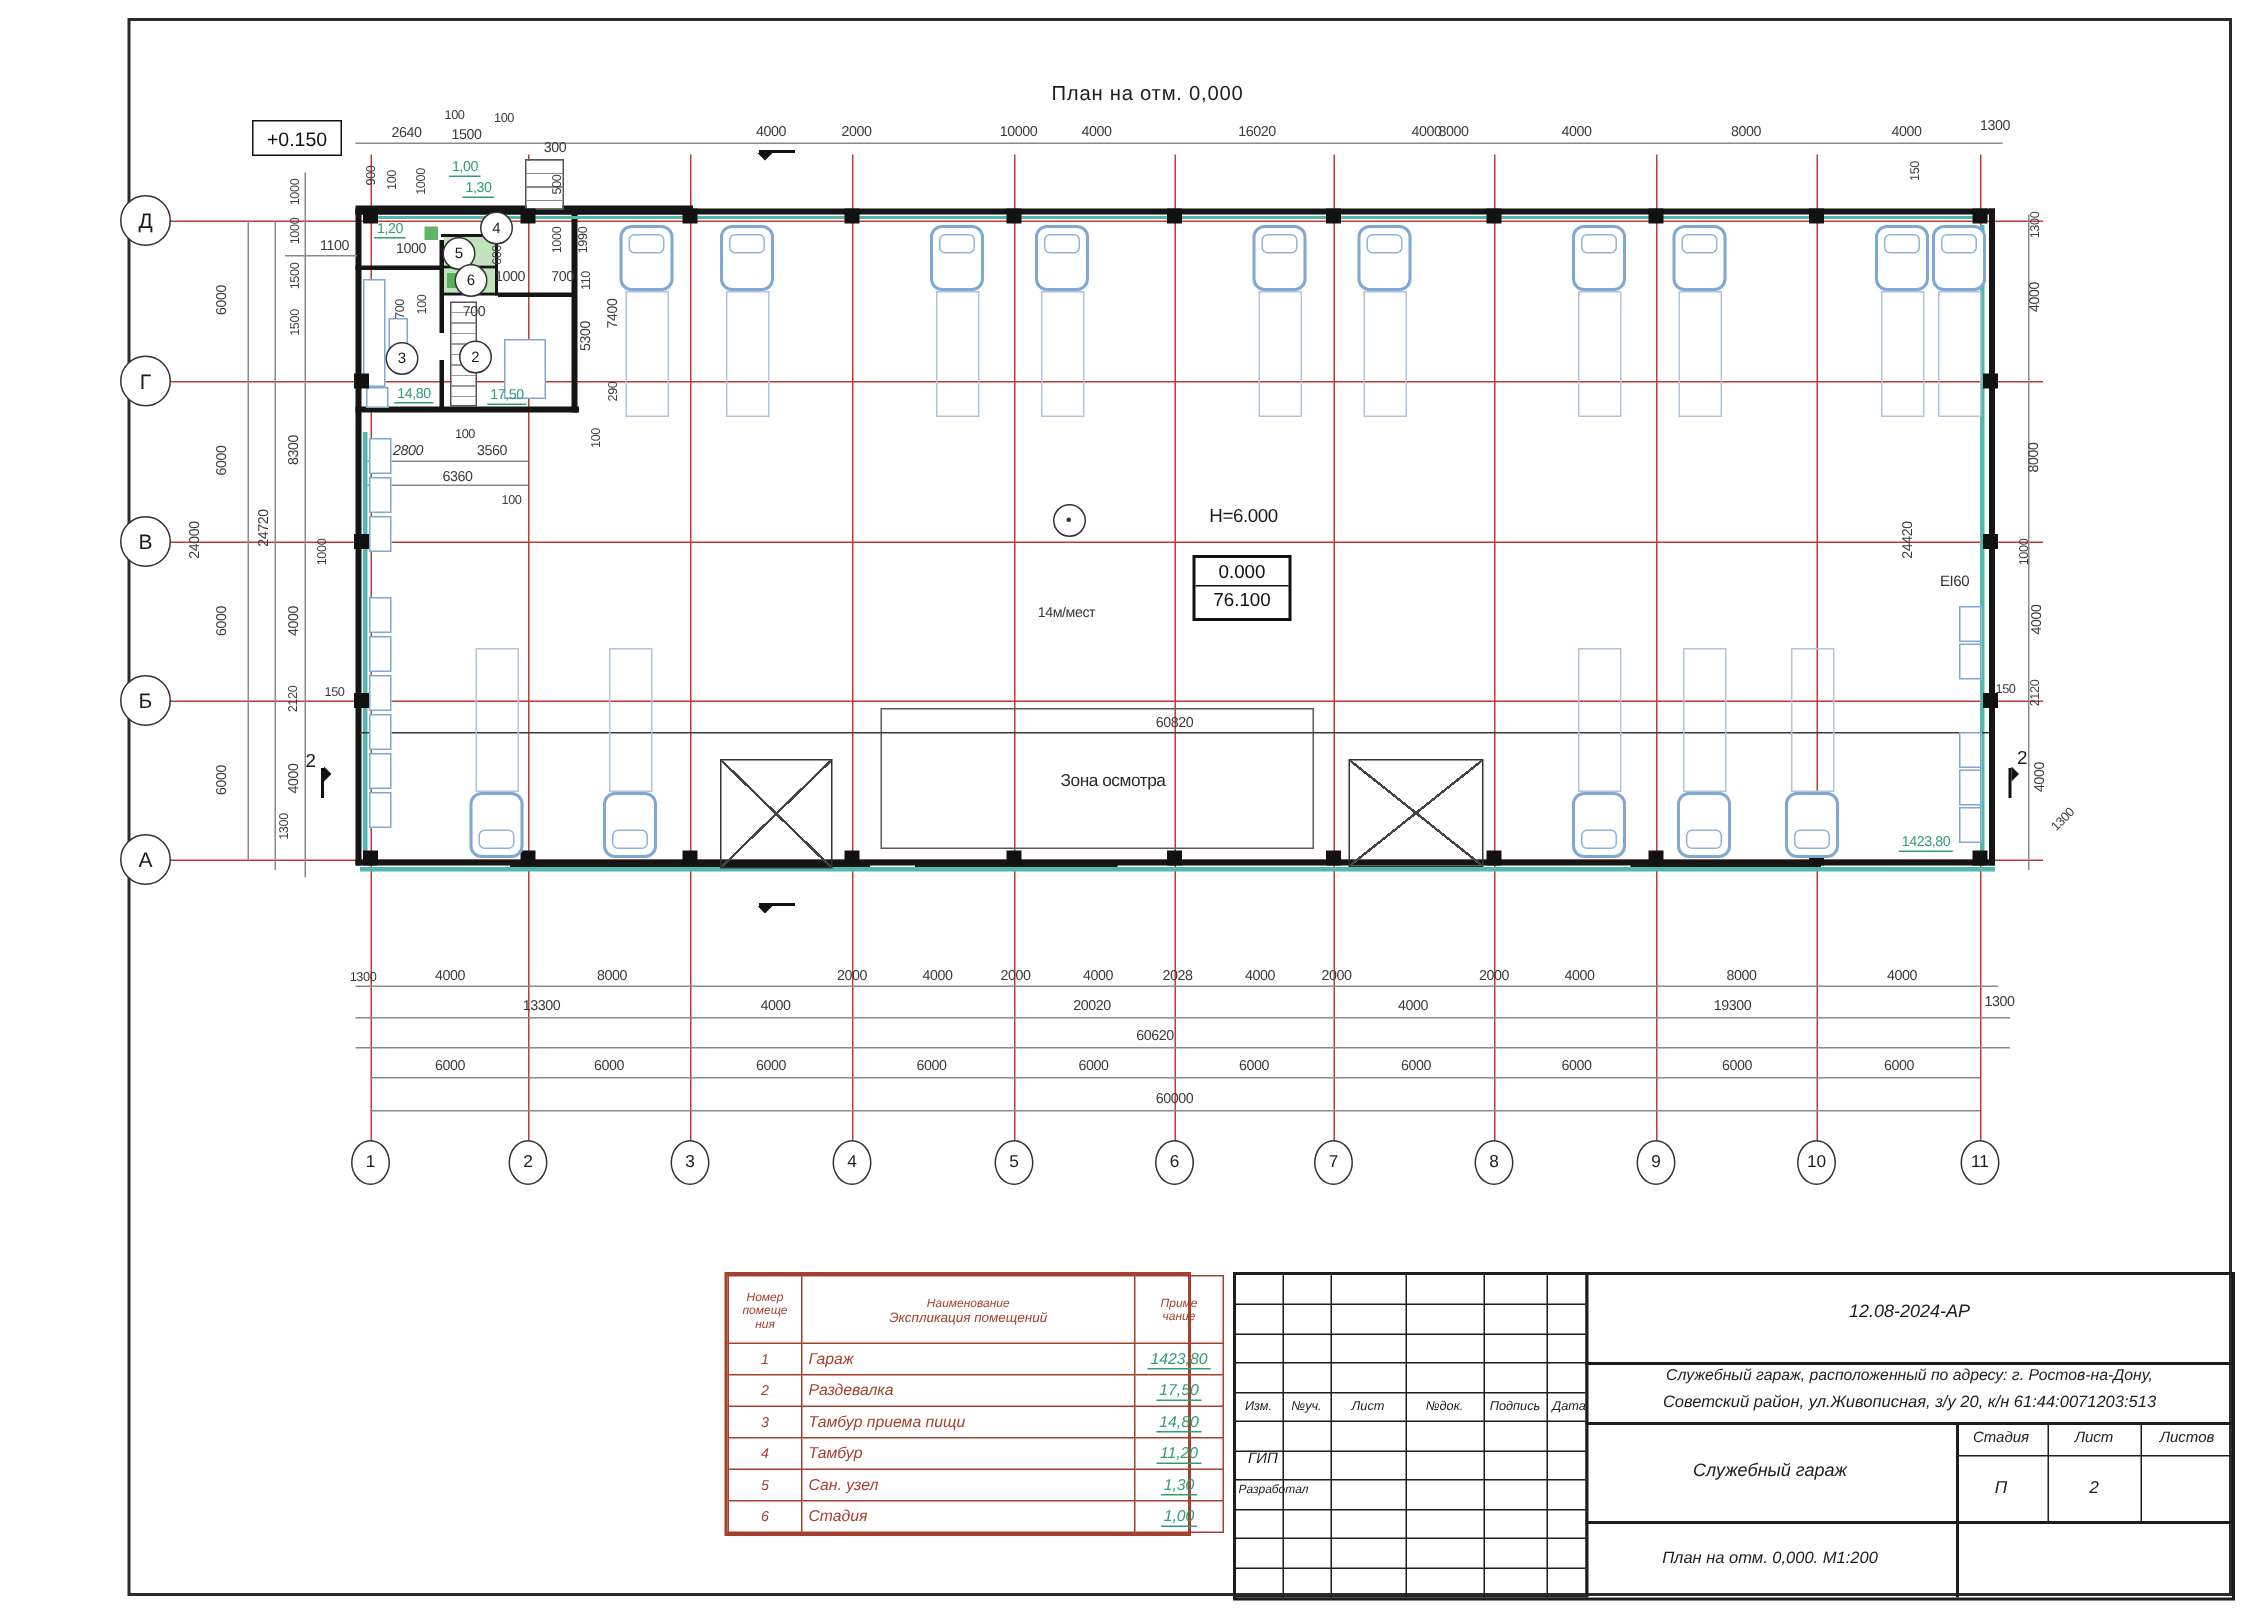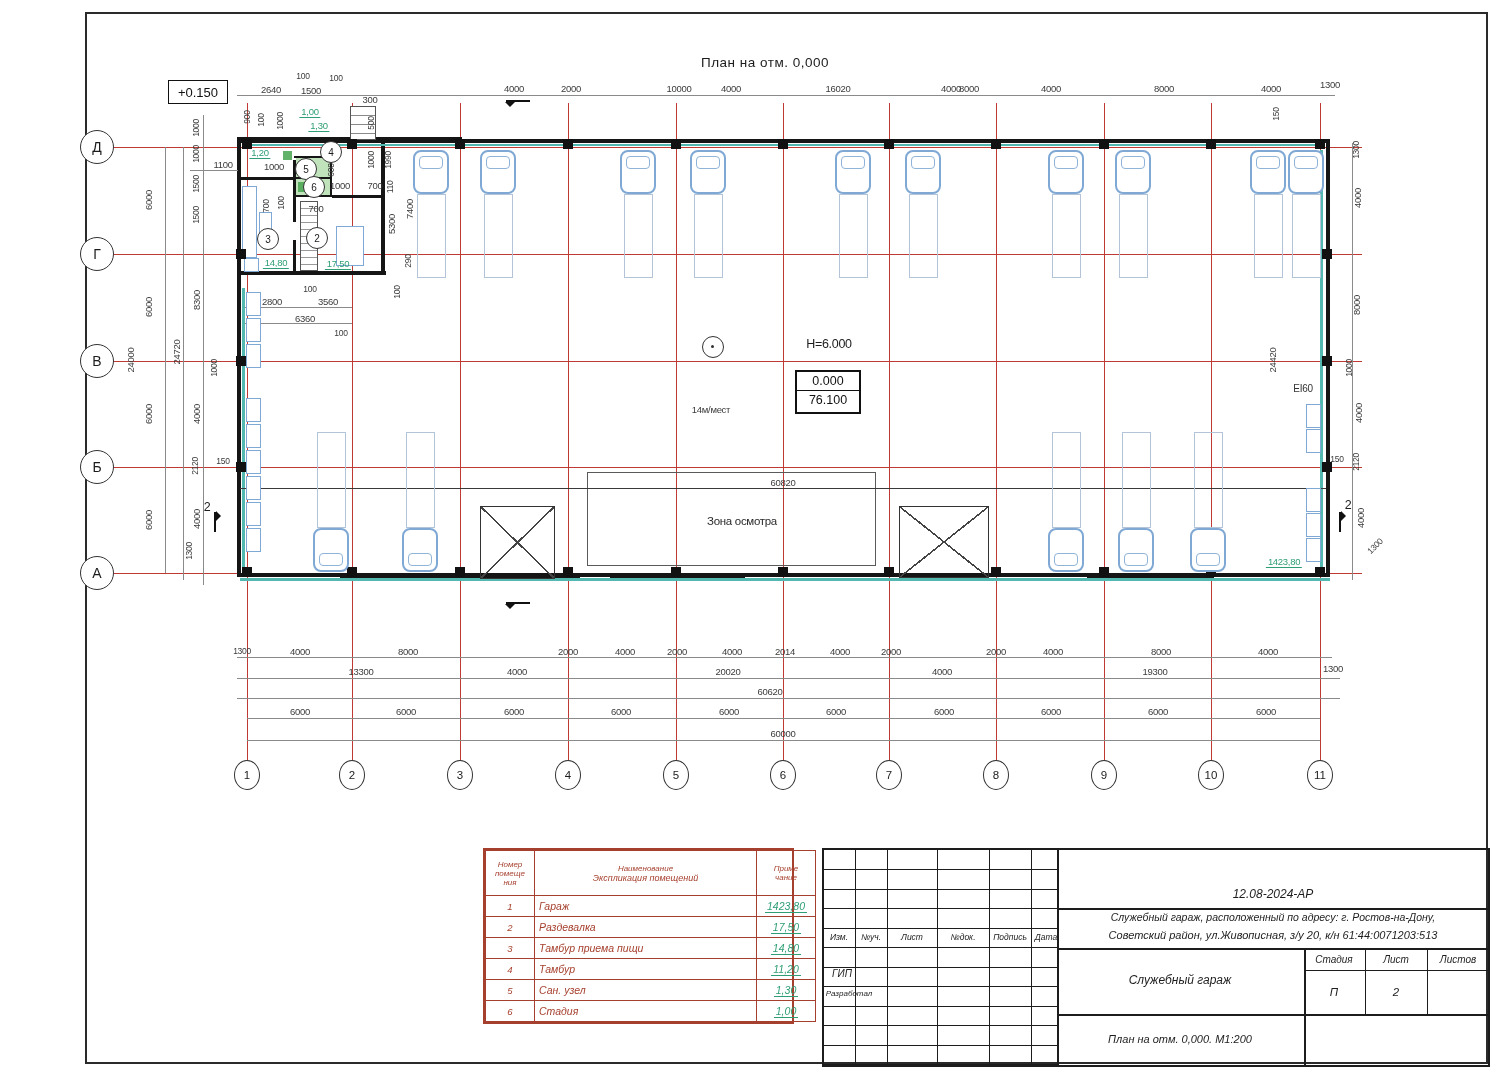--- a/index.html
+++ b/index.html
@@ -325,21 +325,21 @@
     <span class="lbl s" style="left: 390px; top: 187px; transform: translate(-50%, -50%) rotate(-90deg);">110</span>
     <span class="lbl s" style="left: 266px; top: 206px; transform: translate(-50%, -50%) rotate(-90deg);">700</span>
     <span class="lbl s" style="left: 281px; top: 203px; transform: translate(-50%, -50%) rotate(-90deg);">100</span>
     <span class="lbl" style="left: 316px; top: 208px; transform: translate(-50%, -50%);">700</span>
     <span class="lbl" style="left: 409px; top: 209px; transform: translate(-50%, -50%) rotate(-90deg);">7400</span>
     <span class="lbl" style="left: 391px; top: 224px; transform: translate(-50%, -50%) rotate(-90deg);">5300</span>
     <span class="lbl s" style="left: 408px; top: 261px; transform: translate(-50%, -50%) rotate(-90deg);">290</span>
     <span class="lbl g" style="left: 276px; top: 263px; transform: translate(-50%, -50%);">14,80</span>
     <span class="lbl g" style="left: 338px; top: 264px; transform: translate(-50%, -50%);">17,50</span>
     <span class="lbl s" style="left: 310px; top: 289px; transform: translate(-50%, -50%);">100</span>
-    <span class="lbl" style="left: 272px; top: 301px; transform: translate(-50%, -50%);">2800</span>
+    <span class="lbl" style="left: 272px; top: 301px; transform: translate(-50%, -50%); font-style: italic;">2800</span>
     <span class="lbl" style="left: 328px; top: 301px; transform: translate(-50%, -50%);">3560</span>
     <span class="lbl" style="left: 305px; top: 318px; transform: translate(-50%, -50%);">6360</span>
     <span class="lbl s" style="left: 341px; top: 333px; transform: translate(-50%, -50%);">100</span>
     <span class="lbl s" style="left: 397px; top: 292px; transform: translate(-50%, -50%) rotate(-90deg);">100</span>
     <span class="lbl s" style="left: 196px; top: 128px; transform: translate(-50%, -50%) rotate(-90deg);">1000</span>
     <span class="lbl s" style="left: 196px; top: 154px; transform: translate(-50%, -50%) rotate(-90deg);">1000</span>
     <span class="lbl s" style="left: 196px; top: 184px; transform: translate(-50%, -50%) rotate(-90deg);">1500</span>
     <span class="lbl s" style="left: 196px; top: 215px; transform: translate(-50%, -50%) rotate(-90deg);">1500</span>
     <span class="lbl" style="left: 148px; top: 200px; transform: translate(-50%, -50%) rotate(-90deg);">6000</span>
     <span class="lbl" style="left: 148px; top: 307px; transform: translate(-50%, -50%) rotate(-90deg);">6000</span>
@@ -364,21 +364,21 @@
     <span class="lbl" style="left: 1360px; top: 518px; transform: translate(-50%, -50%) rotate(-90deg);">4000</span>
     <span class="lbl s" style="left: 1375px; top: 546px; transform: translate(-50%, -50%) rotate(-45deg);">1300</span>
     <span class="lbl" style="left: 1272px; top: 360px; transform: translate(-50%, -50%) rotate(-90deg);">24420</span>
     <span class="lbl s" style="left: 242px; top: 651px; transform: translate(-50%, -50%);">1300</span>
     <span class="lbl" style="left: 300px; top: 651px; transform: translate(-50%, -50%);">4000</span>
     <span class="lbl" style="left: 408px; top: 651px; transform: translate(-50%, -50%);">8000</span>
     <span class="lbl" style="left: 568px; top: 651px; transform: translate(-50%, -50%);">2000</span>
     <span class="lbl" style="left: 625px; top: 651px; transform: translate(-50%, -50%);">4000</span>
     <span class="lbl" style="left: 677px; top: 651px; transform: translate(-50%, -50%);">2000</span>
     <span class="lbl" style="left: 732px; top: 651px; transform: translate(-50%, -50%);">4000</span>
-    <span class="lbl" style="left: 785px; top: 651px; transform: translate(-50%, -50%);">2014</span>
+    <span class="lbl" style="left: 785px; top: 651px; transform: translate(-50%, -50%);">2028</span>
     <span class="lbl" style="left: 840px; top: 651px; transform: translate(-50%, -50%);">4000</span>
     <span class="lbl" style="left: 891px; top: 651px; transform: translate(-50%, -50%);">2000</span>
     <span class="lbl" style="left: 996px; top: 651px; transform: translate(-50%, -50%);">2000</span>
     <span class="lbl" style="left: 1053px; top: 651px; transform: translate(-50%, -50%);">4000</span>
     <span class="lbl" style="left: 1161px; top: 651px; transform: translate(-50%, -50%);">8000</span>
     <span class="lbl" style="left: 1268px; top: 651px; transform: translate(-50%, -50%);">4000</span>
     <span class="lbl" style="left: 361px; top: 671px; transform: translate(-50%, -50%);">13300</span>
     <span class="lbl" style="left: 517px; top: 671px; transform: translate(-50%, -50%);">4000</span>
     <span class="lbl" style="left: 728px; top: 671px; transform: translate(-50%, -50%);">20020</span>
     <span class="lbl" style="left: 942px; top: 671px; transform: translate(-50%, -50%);">4000</span>
@@ -447,21 +447,21 @@
         <tr>
           <td class="num">6</td>
           <td>Стадия</td>
           <td class="val"><span>1,00</span></td>
         </tr>
       </tbody>
   </table>
 </div>
 
 <div class="tb">
-  <div class="txt" style="left:449px;top:44px;font-size:12px">12.08-2024-АР</div>
+  <div class="txt" style="left:449px;top:24px;font-size:12px">12.08-2024-АР</div>
   <div class="txt" style="left:449px;top:67px;font-size:10.5px">Служебный гараж,  расположенный по адресу: г. Ростов-на-Дону,</div>
   <div class="txt" style="left:449px;top:85px;font-size:11px">Советский район, ул.Живописная, з/у 20, к/н 61:44:0071203:513</div>
   <div class="txt" style="left:356px;top:130px;font-size:12px">Служебный гараж</div>
   <div class="txt" style="left:356px;top:189px;font-size:11px">План на отм. 0,000. М1:200</div>
   <div class="txt" style="left:510px;top:109px;font-size:10px">Стадия</div>
   <div class="txt" style="left:572px;top:109px;font-size:10px">Лист</div>
   <div class="txt" style="left:634px;top:109px;font-size:10px">Листов</div>
   <div class="txt" style="left:510px;top:142px;font-size:11.5px">П</div>
   <div class="txt" style="left:572px;top:142px;font-size:11.5px">2</div>
   <div class="txt" style="left:634px;top:142px;font-size:11.5px"></div>

